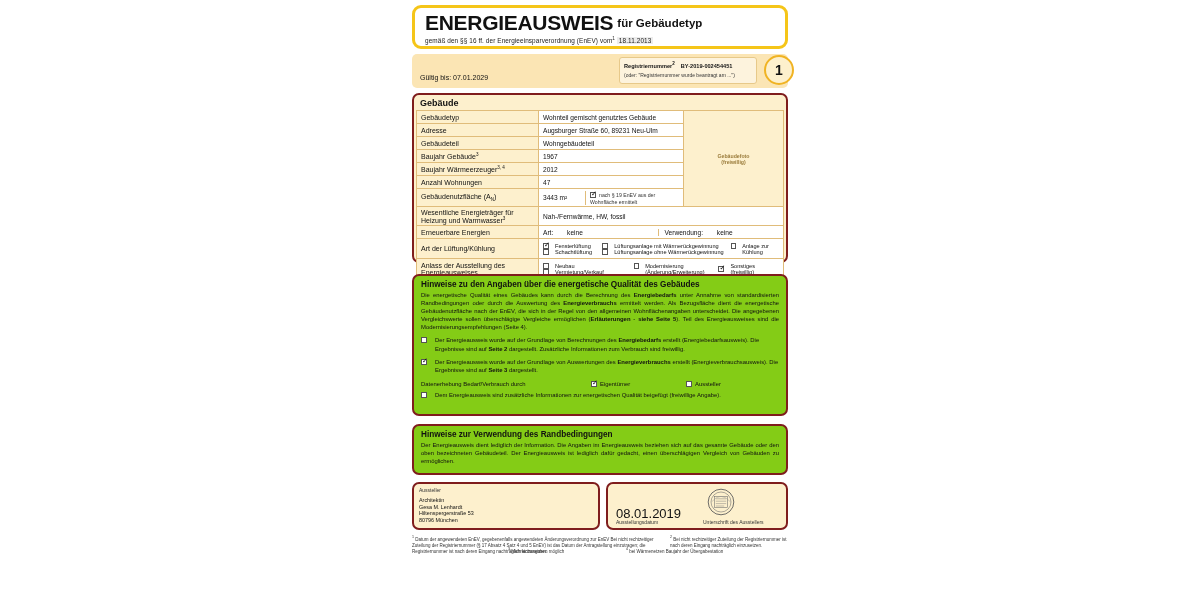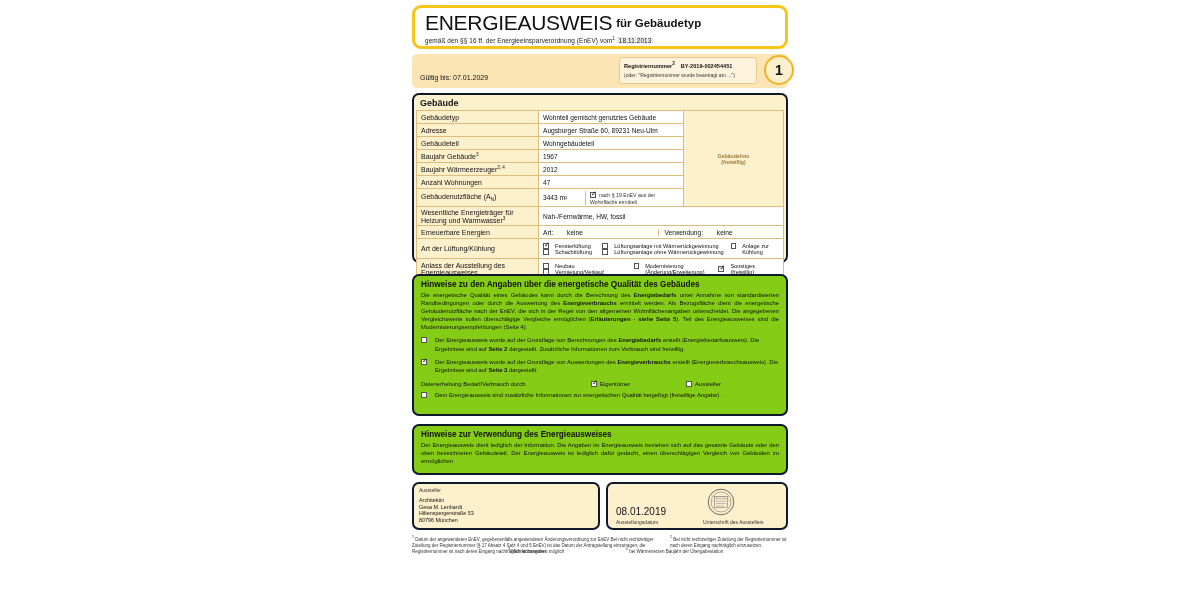--- a/index.html
+++ b/index.html
@@ -23,38 +23,38 @@
     background: #ffffff;
     padding: 0;
   }
   .pale-col {
     position:absolute; left:398px; top:0; width:404px; height:600px;
     background:#fffdf7;
   }
 
   
   .box {
-    border: 2px solid #0f172a;
+    border: 2px solid #7f1d1d;
     border-radius: 7px;
     background: #fdf0cd;
     position: relative;
   }
   .box.white { background: #84cc16; }
 
   
   .title-box {
     position: absolute; left: 14px; top: 5px;
     width: 376px; height: 44px;
     border: 3px solid #f5c518;
     border-radius: 9px;
     background: #ffffff;
     padding: 4px 8px 0 10px;
   }
   .title-main {
-    font-size: 21px; font-weight: normal; letter-spacing: -0.3px;
+    font-size: 21px; font-weight: bold; letter-spacing: -0.3px;
     color: #111; line-height: 22px; display: inline-block;
   }
   .title-sub {
     font-size: 11.5px; font-weight: bold; color: #111;
     display: inline-block; margin-left: 4px; vertical-align: 3px;
   }
   .title-law {
     font-size: 6.4px; color: #222; margin-top: 2px; letter-spacing: 0.1px;
   }
   .sup { font-size: 4.6px; vertical-align: super; }
@@ -173,21 +173,21 @@
   .sig-box {
     position: absolute; left: 208px; top: 482px;
     width: 182px; height: 48px;
     background: #fdf0cd;
     padding: 3px 5px;
   }
   .aus-cap { font-size: 5px; color: #333; }
   .aus-lines { font-size: 5.4px; color: #111; line-height: 6.6px; margin-top: 4px; }
   .issue-date {
     position:absolute; left: 8px; top: 22px;
-    font-size: 10px; color:#111;
+    font-size: 13px; color:#111;
   }
   .issue-cap {
     position:absolute; left: 8px; top: 35px;
     font-size: 5px; color:#333;
   }
   .sig-cap {
     position:absolute; left: 95px; top: 35px;
     font-size: 5px; color:#333;
   }
   .stamp {
@@ -398,21 +398,21 @@
           </div>
       </div>
 
       <div class="chk-para" style="margin-top:4px">
         <span class="cbbox"></span>
         <span>Dem Energieausweis sind zusätzliche Informationen zur energetischen Qualität beigefügt (freiwillige Angabe).</span>
       </div>
     </div>
 
     <div class="box white hin2-box">
-      <div class="hin-title">Hinweise zur Verwendung des Energieausweises</div>
+      <div class="hin-title">Hinweise zur Verwendung des Randbedingungen</div>
       <div class="hin-body">Der Energieausweis dient lediglich der Information. Die Angaben im Energieausweis beziehen sich auf das gesamte Gebäude oder den oben bezeichneten Gebäudeteil. Der Energieausweis ist lediglich dafür gedacht, einen überschlägigen Vergleich von Gebäuden zu ermöglichen.</div>
     </div>
 
     <div class="box aus-box">
       <div class="aus-cap">Aussteller</div>
       <div class="aus-lines">
         <div>Architektin</div>
         <div>Gesa M. Lenhardt</div>
         <div>Hiltenspergerstraße 53</div>
         <div>80796 München</div>

